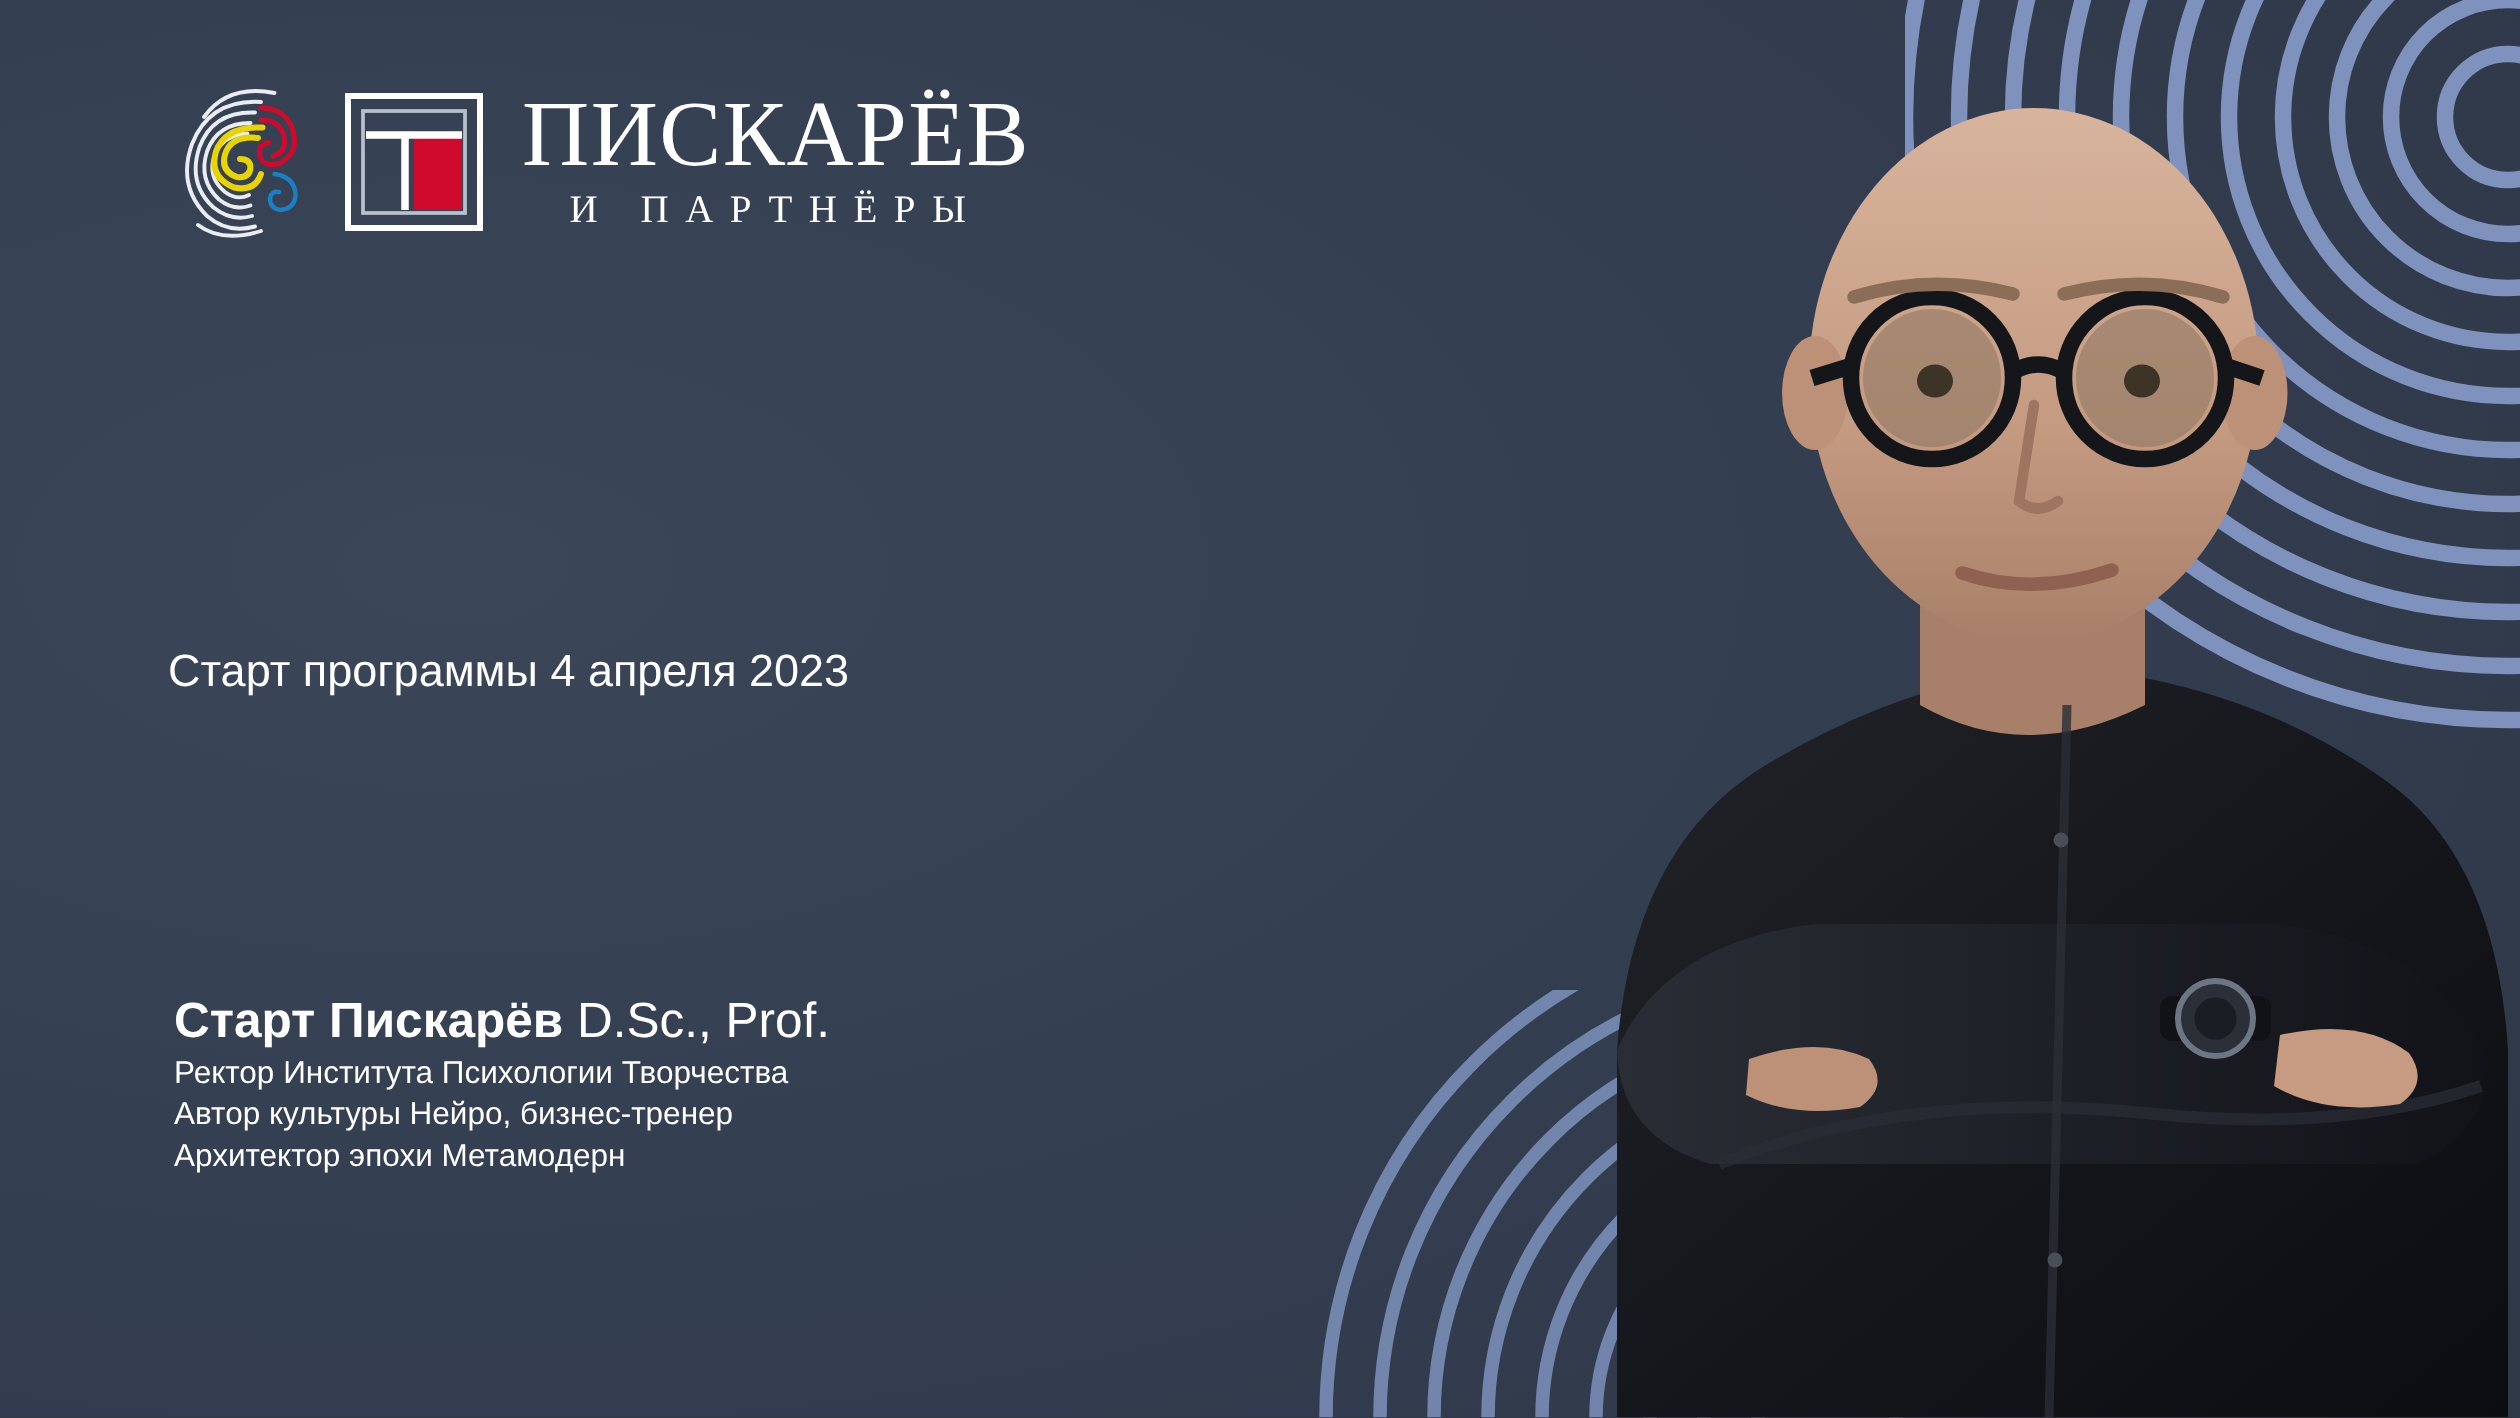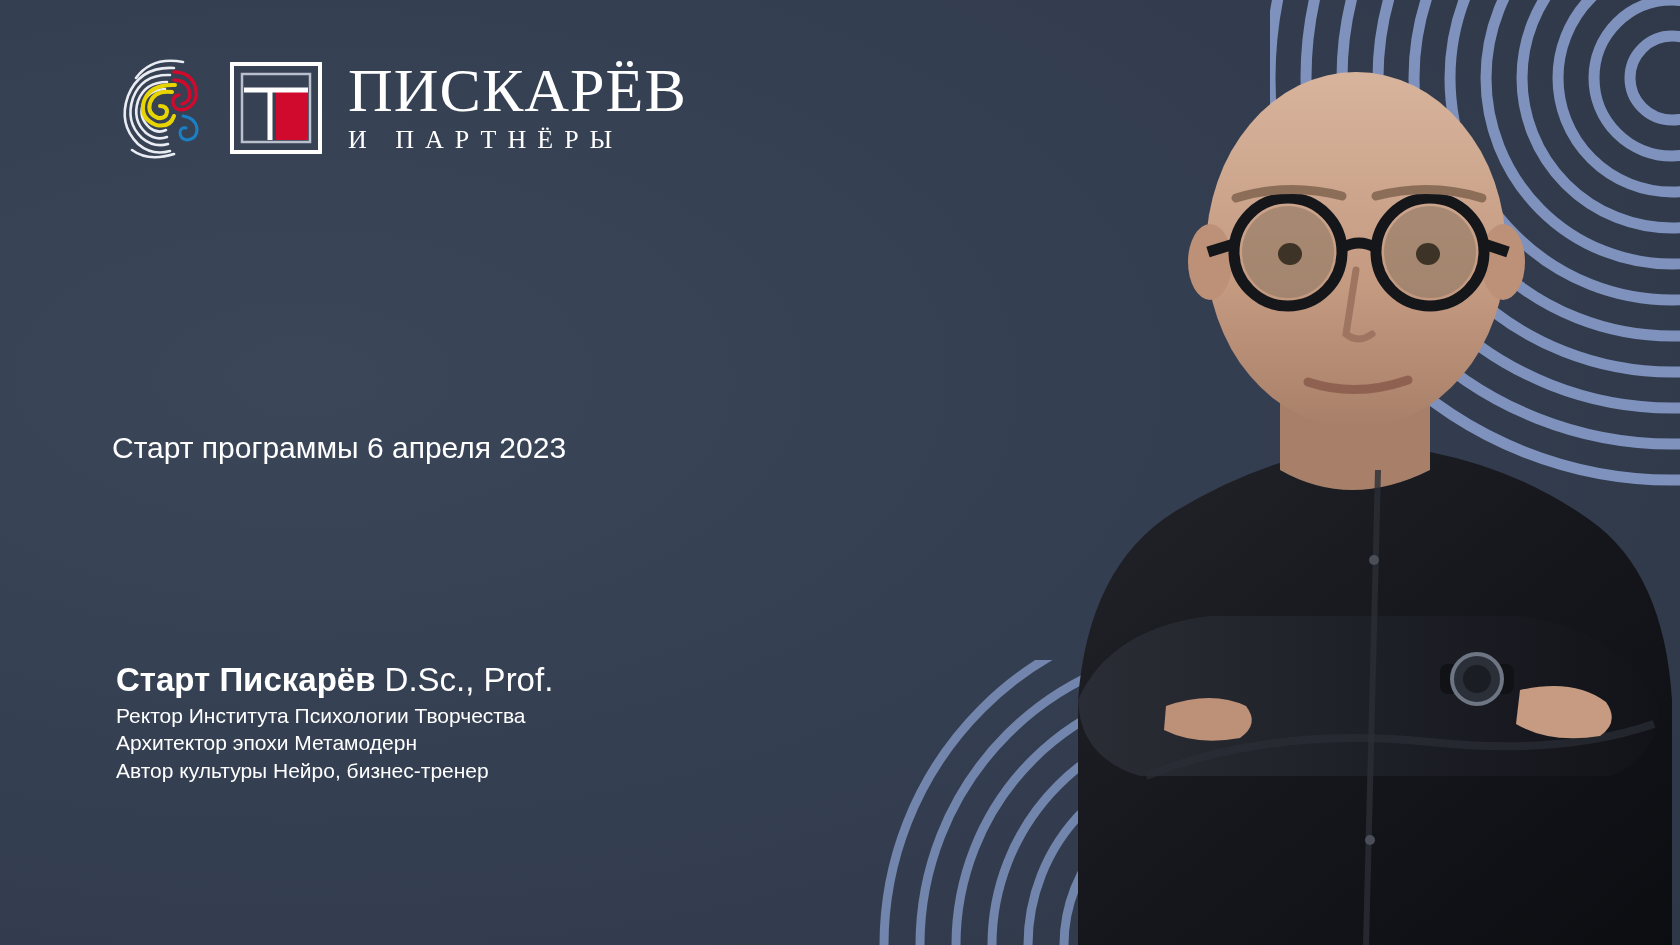--- a/index.html
+++ b/index.html
@@ -47,20 +47,21 @@
     color:#ffffff;
     white-space:nowrap;
   }
   .wordmark-sub{
     font-family:"Liberation Serif", serif;
     font-size:26px; line-height:1.2;
     letter-spacing:11px;
     color:#ffffff;
     margin-top:4px;
     white-space:nowrap;
+    text-align:center;
   }
 
   
   .headline{
     position:absolute; left:110px; top:222px;
     color:#ffffff;
   }
   .title{
     font-size:74px; font-weight:400;
     letter-spacing:-0.5px; line-height:1.0;
@@ -247,25 +248,25 @@
     </svg>
 
     <div class="wordmark">
       <div class="wordmark-main">ПИСКАРЁВ</div>
       <div class="wordmark-sub">И ПАРТНЁРЫ</div>
     </div>
   </div>
 
 
   <div class="facts">
-    <div class="facts-light">Старт программы 6 апреля 2023</div>
+    <div class="facts-light">Старт программы 4 апреля 2023</div>
   </div>
 
   <div class="speaker">
     <div class="speaker-name-line">
       <span class="speaker-name">Старт Пискарёв</span><span class="speaker-degree"> D.Sc., Prof.</span>
     </div>
     <div class="speaker-line">Ректор Института Психологии Творчества</div>
+    <div class="speaker-line">Автор культуры Нейро, бизнес-тренер</div>
     <div class="speaker-line">Архитектор эпохи Метамодерн</div>
-    <div class="speaker-line">Автор культуры Нейро, бизнес-тренер</div>
   </div>
 
 </div>
 
 </body></html>

